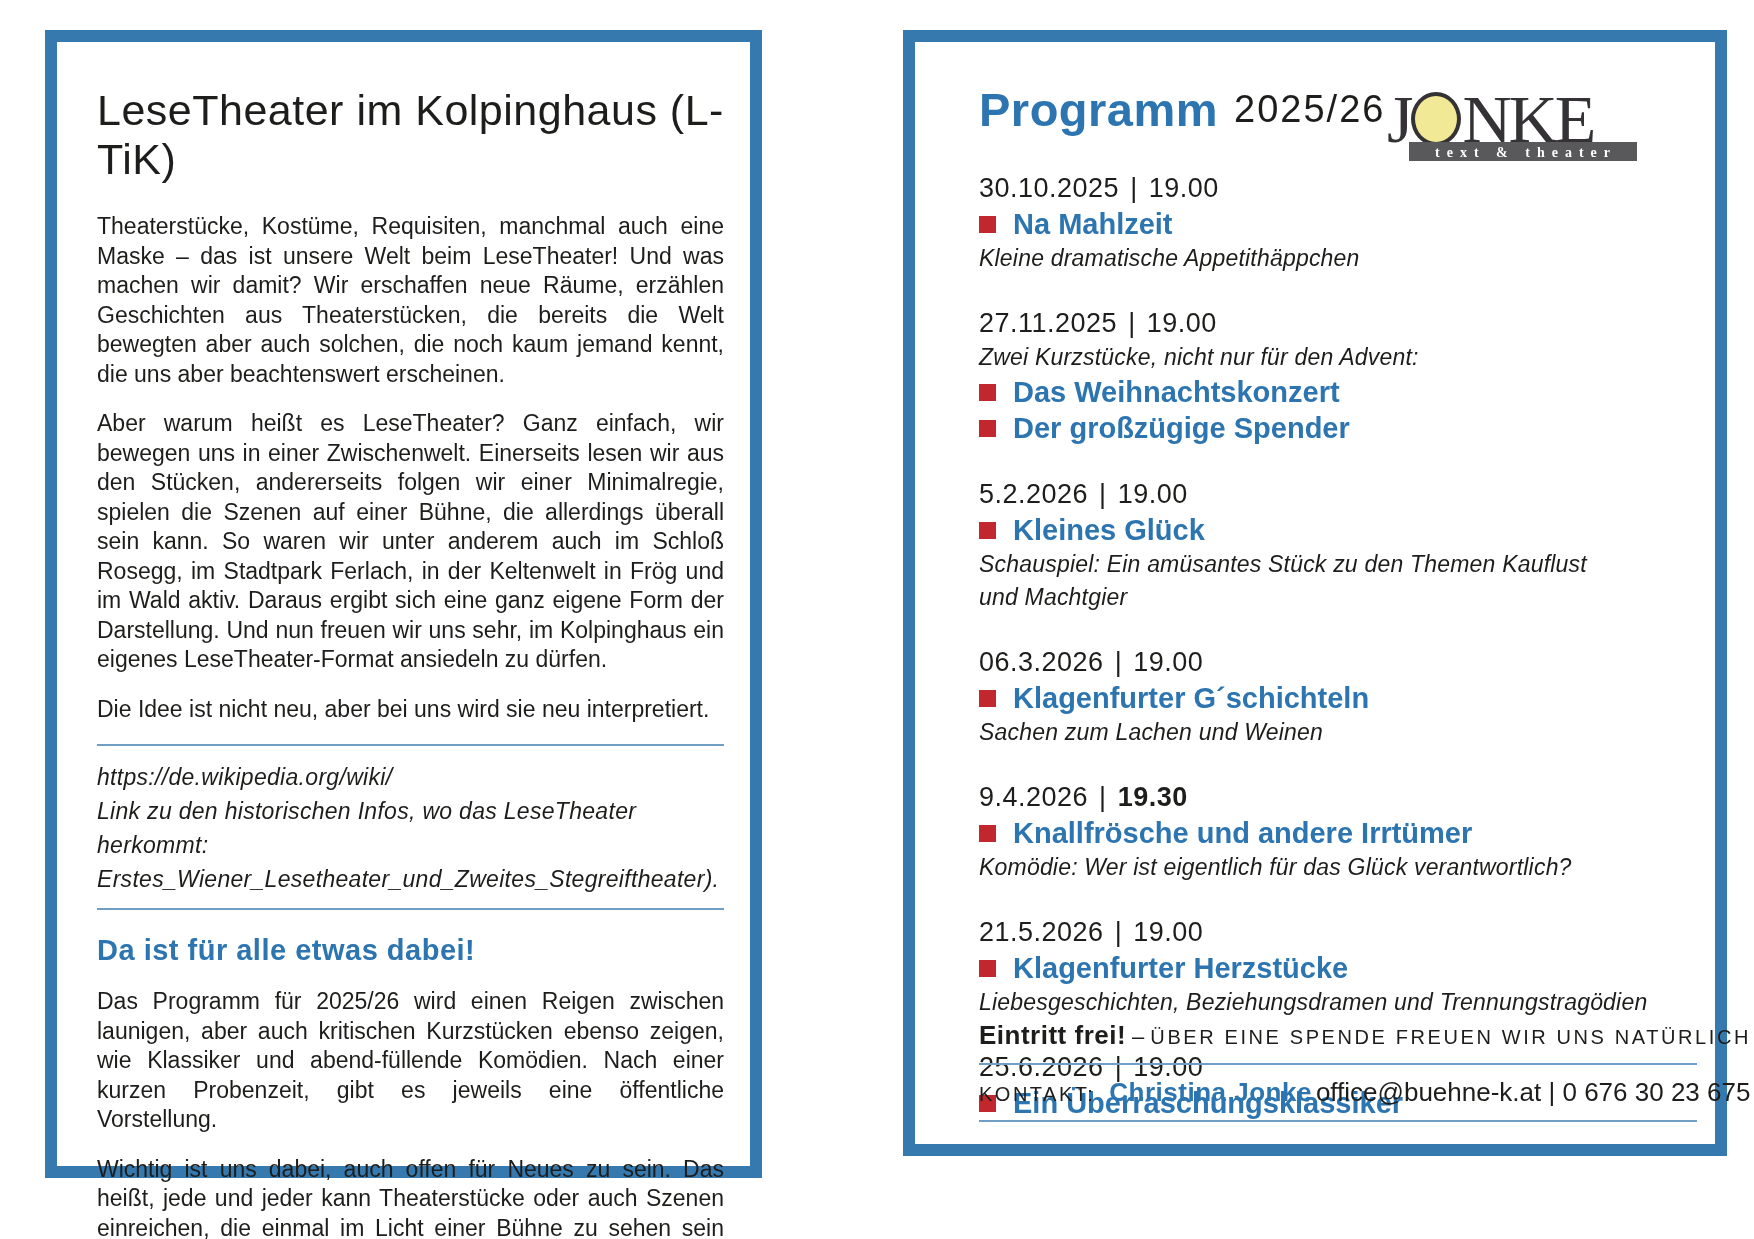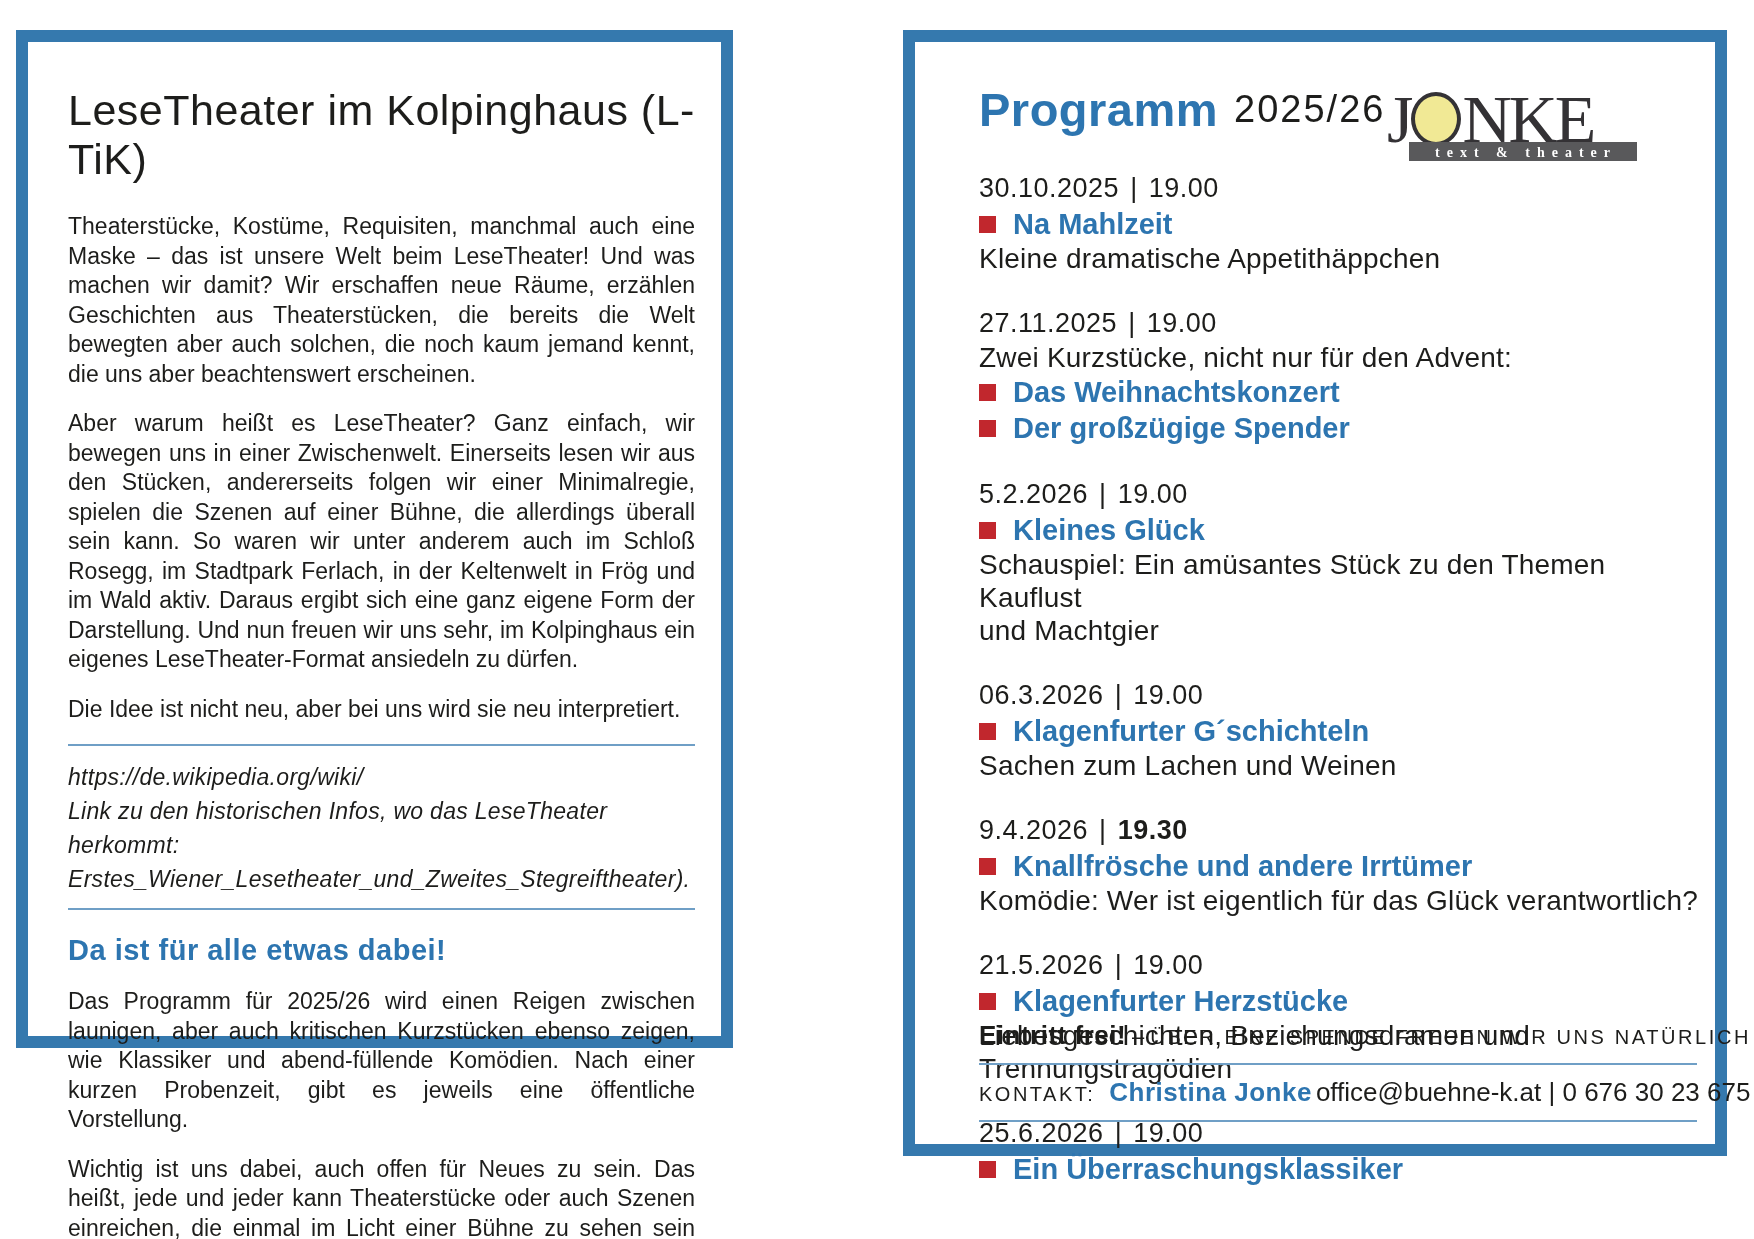--- a/index.html
+++ b/index.html
@@ -2,21 +2,21 @@
 <html><head>
 <meta charset="utf-8">
 <style>
   *{margin:0;padding:0;box-sizing:border-box}
   html,body{background:#ffffff}
   body{
     width:1754px;height:1239px;position:relative;overflow:hidden;
     font-family:"Liberation Sans","DejaVu Sans",sans-serif;color:#1d1d1b;
   }
   .page{position:absolute;top:30px;border:12px solid #3579ae;background:#fff}
-  .page-left{left:16px;width:717px;height:1018px;padding:36px 26px 0 40px}
+  .page-left{left:45px;width:717px;height:1148px;padding:36px 26px 0 40px}
   .page-right{left:903px;width:824px;height:1126px;padding:40px 14px 0 64px;position:absolute}
 
   
   .main-title{font-size:43px;font-weight:300;letter-spacing:0.5px;margin:8px 0 28px 0;color:#1d1d1b}
   .para{font-size:23px;line-height:29.5px;text-align:justify;margin-bottom:20px;font-weight:300}
   .rule{border:none;border-top:2px solid #6f9fc6;margin:8px 0 14px 0}
   .link-line{font-size:23px;font-style:italic;line-height:34px;font-weight:300;letter-spacing:0.3px}
   .link-block{margin-bottom:12px}
   .section-heading{font-size:29px;color:#2d75b0;font-weight:bold;margin:24px 0 20px 0;letter-spacing:0.5px}
 
@@ -35,21 +35,21 @@
             font-weight:bold;font-size:14px;letter-spacing:7px;text-align:center;
             padding:3px 4px 0 10px;margin-top:-6px;margin-left:22px;position:relative;white-space:nowrap}
 
   
   .event{margin-bottom:31px}
   .event-date{font-size:27px;letter-spacing:0.5px;line-height:35px;font-weight:300}
   .event-date .sep{margin:0 11px}
   .event-date .bold{font-weight:bold}
   .event-title{font-size:29px;font-weight:bold;color:#2d75b0;line-height:36px;display:flex;align-items:center}
   .bullet{width:17px;height:17px;background:#c1272d;display:inline-block;margin-right:17px;flex:0 0 auto}
-  .event-sub,.event-intro{font-size:28px;line-height:33px;font-weight:300;letter-spacing:0.2px}
+  .event-sub,.event-intro{font-size:23px;font-style:italic;line-height:33px;font-weight:300;letter-spacing:0.2px}
 
   
   .right-footer{position:absolute;left:64px;right:18px;bottom:10px}
   .eintritt{font-size:26px;margin-bottom:4px;white-space:nowrap}
   .admission-free{font-weight:bold;letter-spacing:0.5px}
   .eintritt .dash{font-size:22px;margin:0 6px}
   .caps-note{font-size:20px;letter-spacing:2.6px}
   .footer-rule{border:none;border-top:2px solid #6f9fc6;margin:12px 0}
   .kontakt{font-size:26px;white-space:nowrap}
   .kontakt-label{font-size:20px;letter-spacing:2.5px;margin-right:14px}

